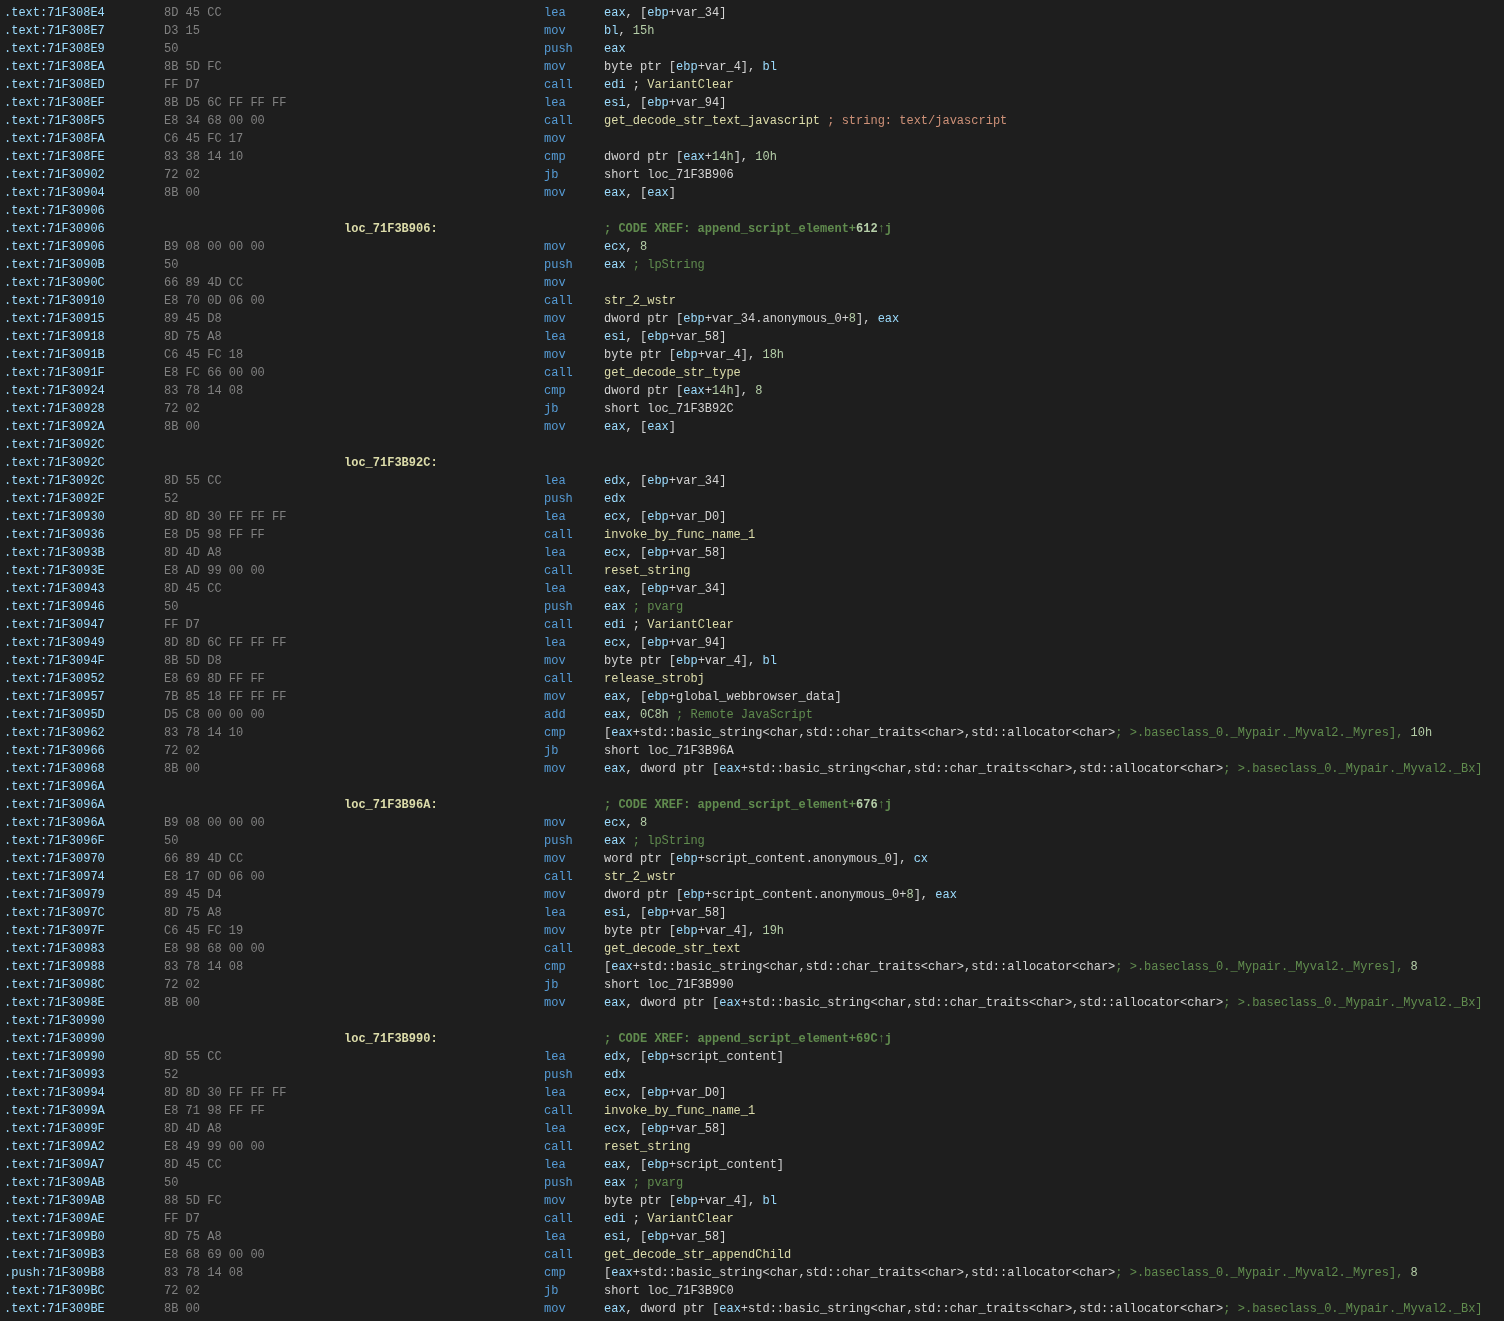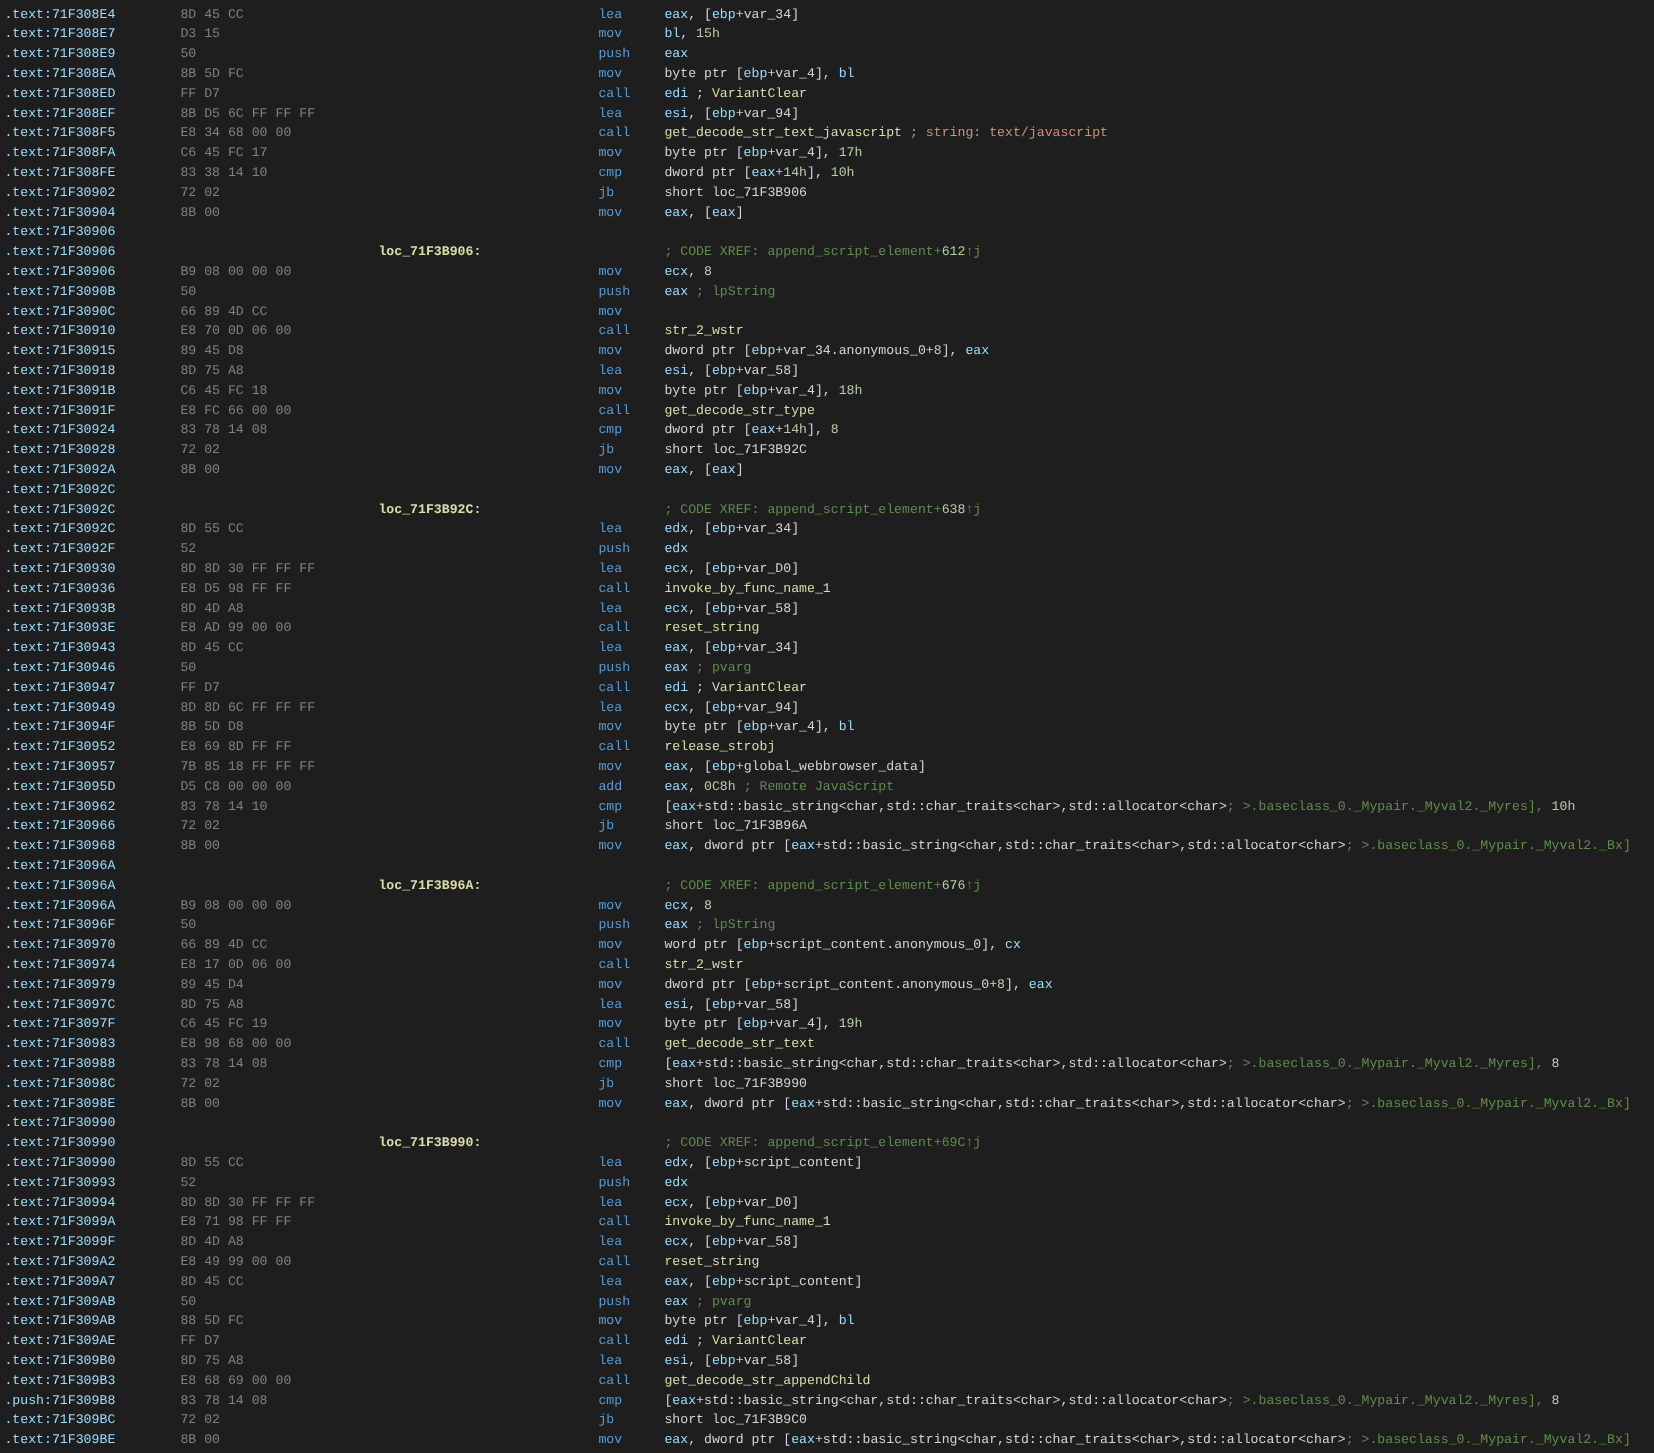--- a/index.html
+++ b/index.html
@@ -46,21 +46,21 @@
       flex-shrink: 0;
     }
     .col-operands {
       color: #d4d4d4;
       flex: 1;
     }
     .kw-reg { color: #9cdcfe; }
     .kw-num { color: #b5cea8; }
     .kw-func { color: #dcdcaa; }
     .kw-comment { color: #608b4e; }
-    .kw-xref { color: #608b4e; }
+    .kw-xref { color: #608b4e; font-weight: bold; }
     .kw-str { color: #ce9178; text-align: right; }
     .line-label {
       color: #dcdcaa;
       font-weight: bold;
     }
   </style>
 </head>
 <body>
 
 <div class="disasm-container">
@@ -111,21 +111,20 @@
       <span class="col-bytes">E8 34 68 00 00</span>
       <span class="col-label"></span>
       <span class="col-mnemonic" style="color:#569cd6">call</span>
       <span class="col-operands"><span class="kw-func">get_decode_str_text_javascript</span> <span class="kw-str">; string: text/javascript</span></span>
     </div>
     <div class="disasm-line">
       <span class="col-addr">.text:71F308FA</span>
       <span class="col-bytes">C6 45 FC 17</span>
       <span class="col-label"></span>
       <span class="col-mnemonic" style="color:#569cd6">mov</span>
-      <span class="col-operands">byte ptr [<span class="kw-reg">ebp</span>+var_4], <span class="kw-num">17h</span></span>
     </div>
     <div class="disasm-line">
       <span class="col-addr">.text:71F308FE</span>
       <span class="col-bytes">83 38 14 10</span>
       <span class="col-label"></span>
       <span class="col-mnemonic" style="color:#569cd6">cmp</span>
       <span class="col-operands">dword ptr [<span class="kw-reg">eax</span>+<span class="kw-num">14h</span>], <span class="kw-num">10h</span></span>
     </div>
     <div class="disasm-line">
       <span class="col-addr">.text:71F30902</span>
@@ -236,21 +235,20 @@
       <span class="col-bytes"></span>
       <span class="col-label"></span>
       <span class="col-mnemonic" style="color:#569cd6"></span>
       <span class="col-operands"></span>
     </div>
     <div class="disasm-line">
       <span class="col-addr">.text:71F3092C</span>
       <span class="col-bytes"></span>
       <span class="col-label line-label">loc_71F3B92C:</span>
       <span class="col-mnemonic"></span>
-      <span class="col-operands kw-xref"><span class="kw-comment">; CODE XREF: append_script_element+</span><span class="kw-num">638</span>↑j</span>
     </div>
     <div class="disasm-line">
       <span class="col-addr">.text:71F3092C</span>
       <span class="col-bytes">8D 55 CC</span>
       <span class="col-label"></span>
       <span class="col-mnemonic" style="color:#569cd6">lea</span>
       <span class="col-operands"><span class="kw-reg">edx</span>, [<span class="kw-reg">ebp</span>+var_34]</span>
     </div>
     <div class="disasm-line">
       <span class="col-addr">.text:71F3092F</span>

